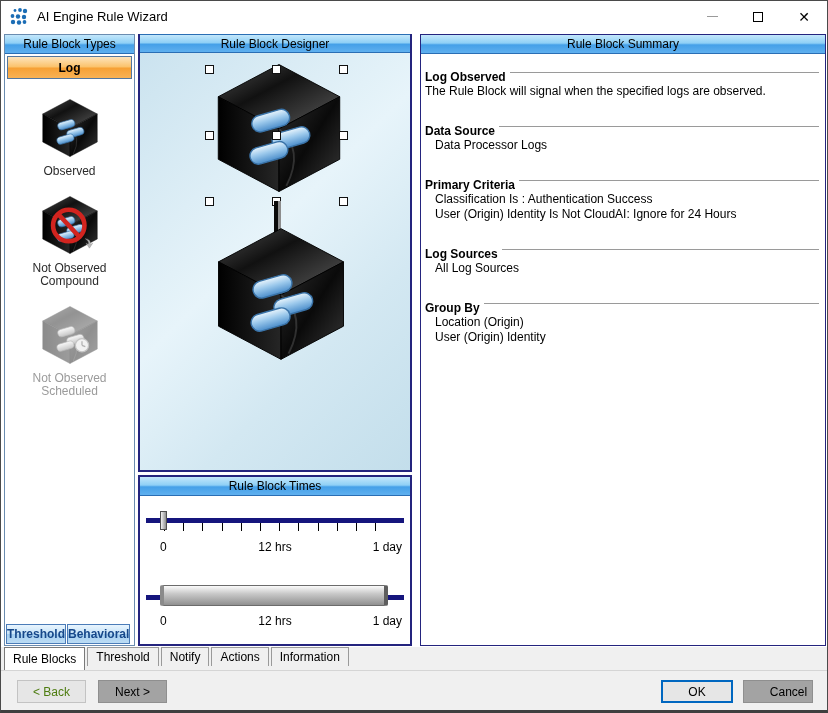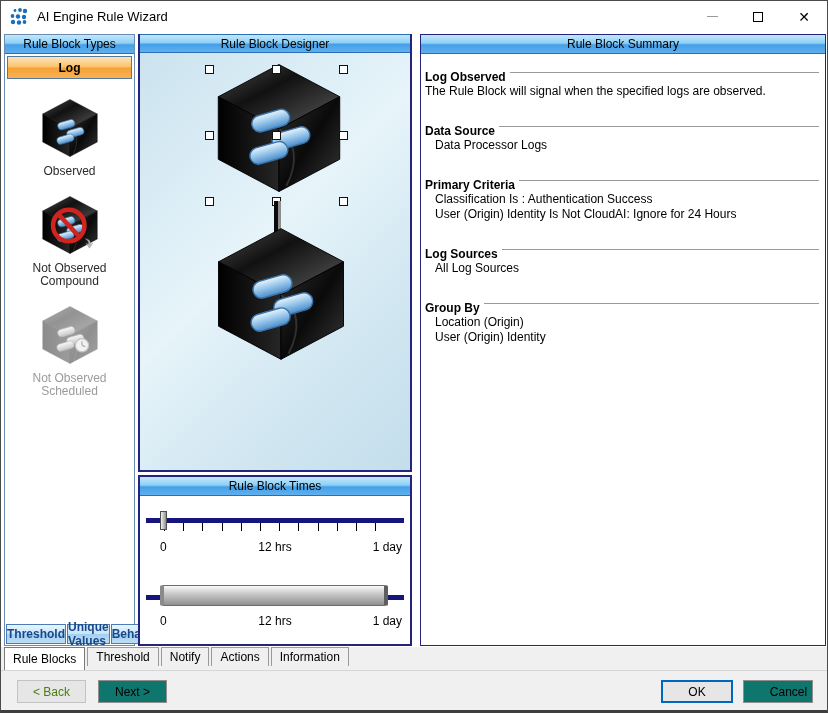--- a/index.html
+++ b/index.html
@@ -77,21 +77,21 @@
   .sum-head b { font-size:12px; white-space:nowrap;margin-top:12px; }
   .sum-rule { flex:1; height:1px; background:#9a9a9a; margin-top:2px; }
   .sum-line { font-size:12px; line-height:15px; color:#000; }
   .sum-line.ind { padding-left:10px; }
   
   .tabstrip { position:absolute; left:0; right:0; top:646px; height:23px; background:#f0f0f0; display:flex; align-items:flex-start; padding-left:3px; }
   .tab { height:19px; display:flex; align-items:center; padding:0 8px; background:#f0f0f0;
     border:1px solid #9a9a9a; border-bottom:none; margin-right:2px; font-size:12px; cursor:pointer; }
   .tab.active { height:23px; background:#fff; border-color:#7a7a7a; position:relative; z-index:2; }
   .footer { position:absolute; left:0; right:0; top:669px; bottom:0; background:#f0f0f0; border-top:1px solid #d5d5d5; }
-  .btn { position:absolute; top:9px; height:23px; width:69px; background:#0f766e; border:1px solid #8f8f8f;
+  .btn { position:absolute; top:9px; height:23px; width:69px; background:#a3a3a3; border:1px solid #8f8f8f;
     font-size:12px; display:flex; align-items:center; justify-content:center; cursor:pointer; }
   .btn.disabled { color:#4d7c0f; border-color:#c3c3c3; background:#e6e6e6; cursor:default; }
   .btn-back { left:16px; } .btn-next { left:97px; }
   .btn-ok { left:660px; width:72px; border:2px solid #0067c0; background:#e6e6e6; }
   .btn-cancel { left:742px; width:70px;padding-left:21px; }
 </style>
 </head>
 <body>
 
 <svg width="0" height="0" style="position:absolute">
@@ -184,21 +184,20 @@
           <use href="#logCube"></use>
           <circle cx="104" cy="100" r="16" fill="#e3e3e3" stroke="#7e7e7e" stroke-width="3"></circle>
           <line x1="104" y1="100" x2="104" y2="90" stroke="#555" stroke-width="3"></line>
           <line x1="104" y1="100" x2="112" y2="103" stroke="#555" stroke-width="3"></line>
         </svg>
         <div class="type-label">Not Observed Scheduled</div>
       </div>
     </div>
     <div class="left-bottom">
       <div class="cat-btn">Threshold</div>
-      <div class="cat-btn">Unique Values</div>
       <div class="cat-btn">Behavioral</div>
     </div>
   </div>
 
   <div class="panel-designer">
     <div class="panel-header">Rule Block Designer</div>
     <div class="designer-canvas">
       <svg class="cube" style="left:70px; top:6px; width:138px; height:138px" viewBox="0 0 150 150">
           <use href="#logCube"></use>
         </svg>

